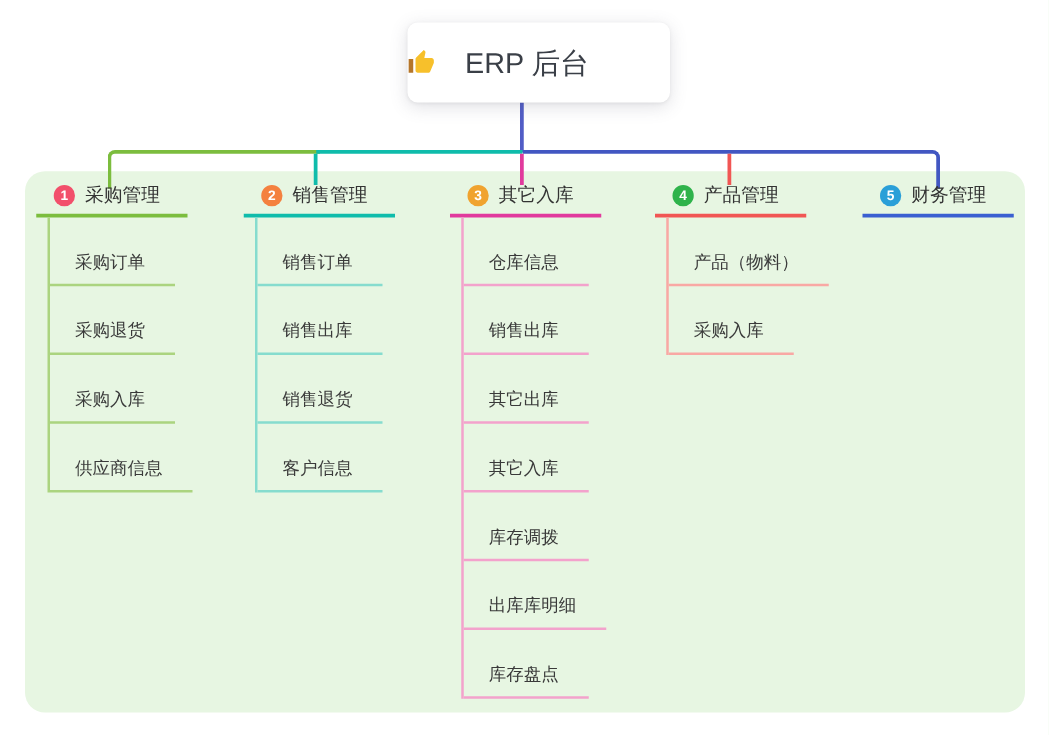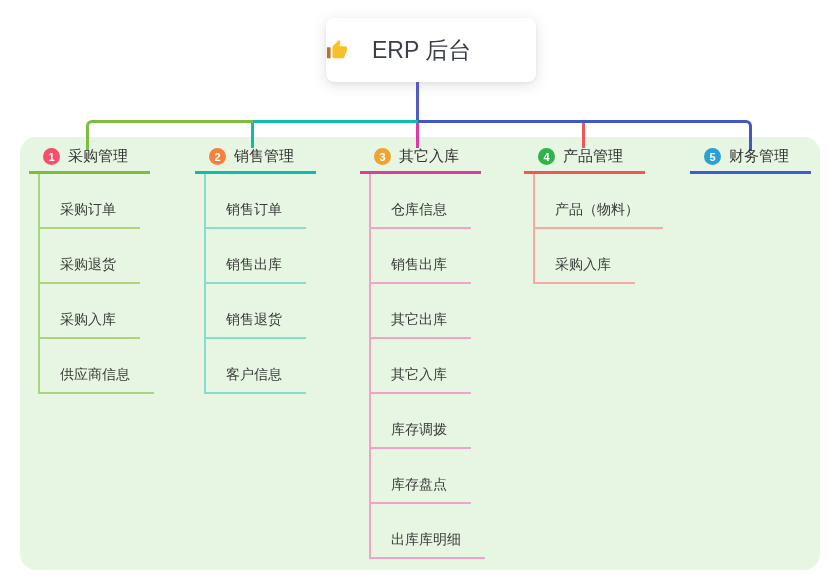--- a/index.html
+++ b/index.html
@@ -137,24 +137,24 @@
         <div class="child">
           <span>其它出库</span>
         </div>
         <div class="child">
           <span>其它入库</span>
         </div>
         <div class="child">
           <span>库存调拨</span>
         </div>
         <div class="child">
-          <span>库存盘点</span>
+          <span>出库库明细</span>
         </div>
         <div class="child">
-          <span>出库库明细</span>
+          <span>库存盘点</span>
         </div>
       </div>
   </div>
     <div class="branch" style="left: 524px; --c: #f15654; --lc: #f9a8a4;">
     <div class="branch-header">
       <span class="badge" style="background: rgb(47, 179, 75);">4</span>
       <span class="branch-label">产品管理</span>
     </div>
     <div class="children">
         <div class="child">

